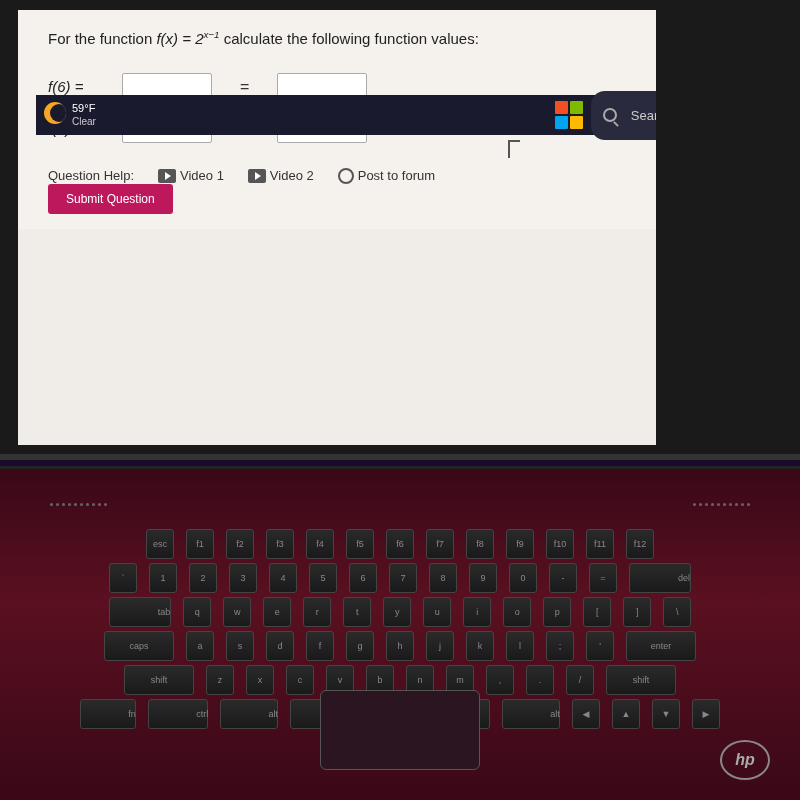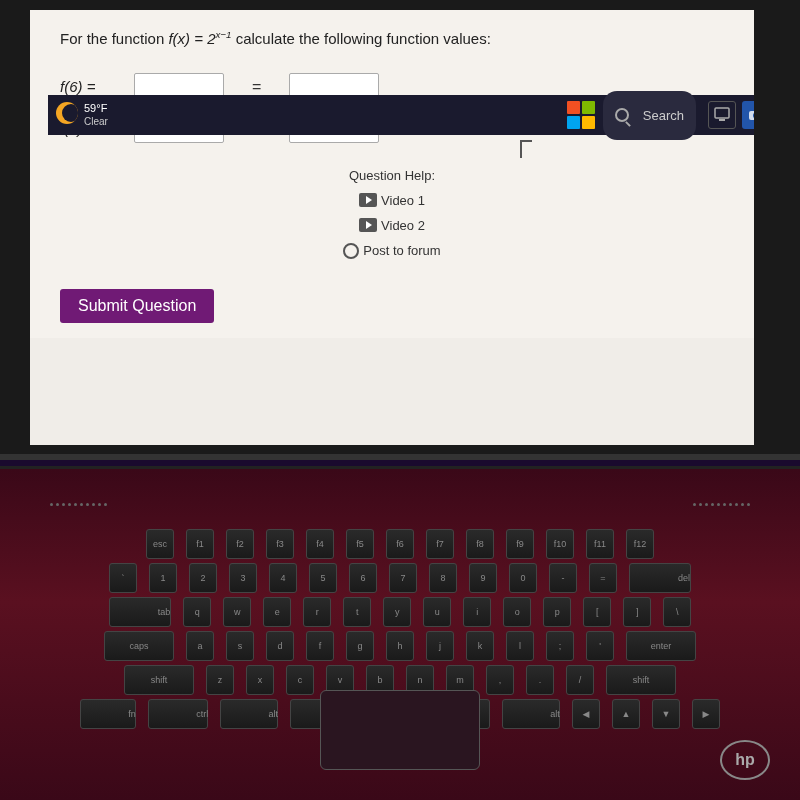--- a/index.html
+++ b/index.html
@@ -18,22 +18,22 @@
       top: 0; left: 0;
       width: 800px;
       height: 460px;
       background: #1a1a1a;
       border-bottom: 6px solid #333;
     }
 
     
     .screen {
       position: absolute;
-      top: 10px; left: 30px;
-      width: 724px;
+      top: 10px; left: 18px;
+      width: 638px;
       height: 435px;
       background: #f0ede8;
       overflow: hidden;
     }
 
     
     .content-area {
       padding: 18px 30px 15px 30px;
       background: #f5f2ed;
       flex: 1;
@@ -86,25 +86,24 @@
       width: 12px;
       height: 18px;
       border-left: 2px solid #555;
       border-top: 2px solid #555;
       transform: rotate(0deg);
     }
 
     .question-help {
       display: flex;
       align-items: center;
-      gap: 10px;
+      gap: 24px;
       font-size: 13px;
       color: #333;
-      margin-bottom: 30px;
-      flex-direction: column;
+      margin-bottom: 0;
     }
 
     .help-item {
       display: flex;
       align-items: center;
       gap: 4px;
       cursor: pointer;
     }
 
     .play-icon {
@@ -131,25 +130,25 @@
       height: 16px;
       border: 2px solid #555;
       border-radius: 50%;
       display: inline-flex;
       align-items: center;
       justify-content: center;
       flex-shrink: 0;
     }
 
     .submit-btn {
-      background: #701a75;
+      background: #be185d;
       color: white;
       border: none;
       padding: 8px 18px;
-      font-size: 16px;
+      font-size: 12px;
       border-radius: 3px;
       cursor: pointer;
     }
 
     
     .taskbar {
       position: absolute;
       bottom: 310px;
       left: 18px;
       width: 764px;
@@ -378,20 +377,21 @@
       right: 30px;
       width: 50px;
       height: 40px;
       display: flex;
       align-items: center;
       justify-content: center;
       border: 2px solid #888;
       border-radius: 50%;
       color: #aaa;
       font-size: 16px;
+      font-style: italic;
       font-weight: bold;
     }
 
     sup {
       font-size: 0.65em;
       vertical-align: super;
     }
 
     .italic { font-style: italic; }
   </style>

